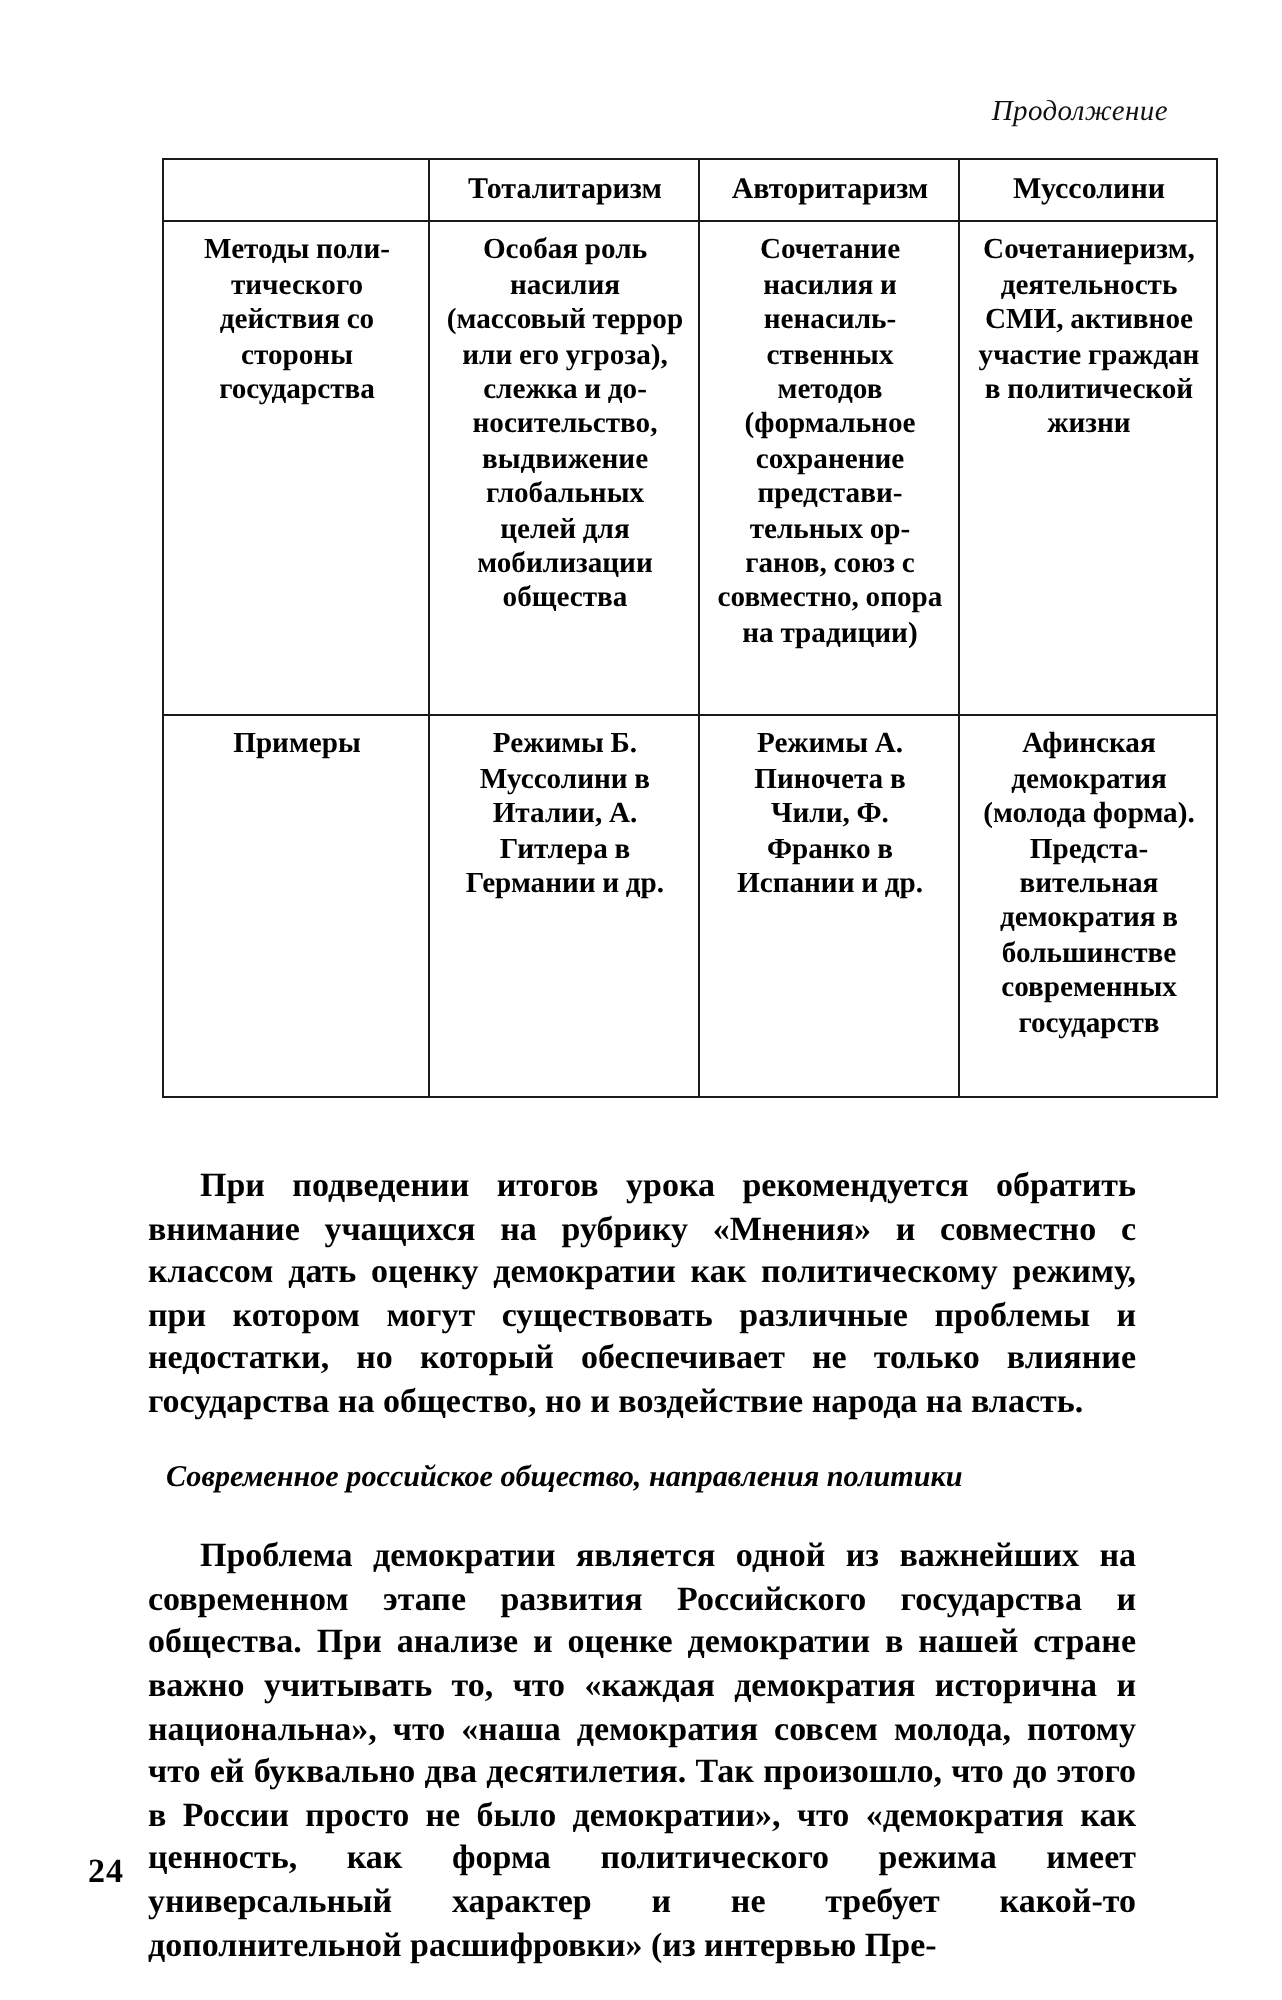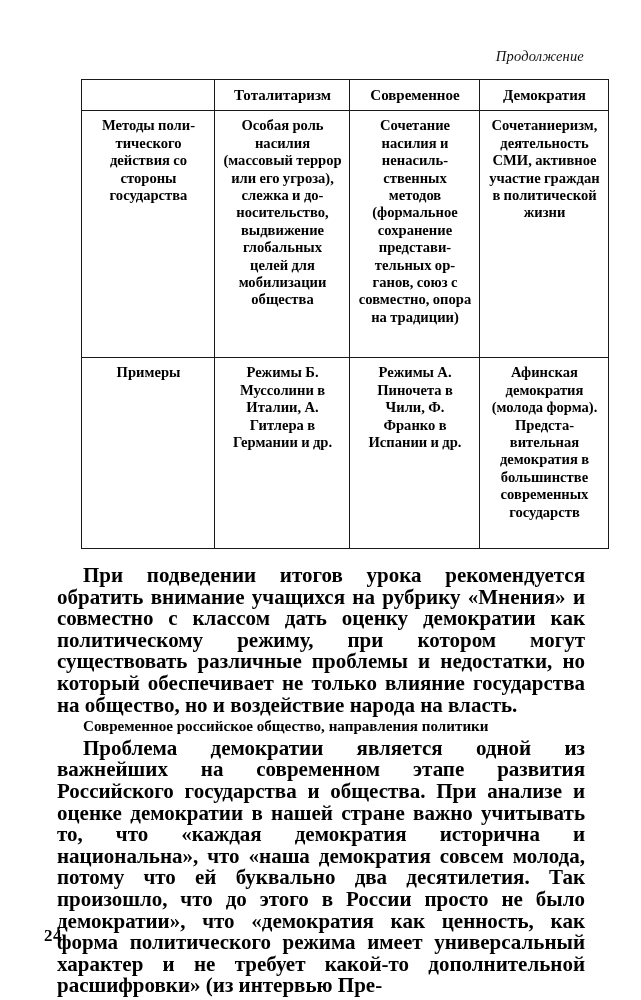--- a/index.html
+++ b/index.html
@@ -77,36 +77,37 @@
   tr.r2 td { height: 176px; font-family: Liberation Serif, serif; }
 
   
   .body-col {
     position: absolute;
     left: 57px;
     top: 565px;
     width: 528px;
   }
   p.para {
-    margin: 0;
-    font-size: 21px;
+    margin: 17px;
+    font-size: 17px;
     line-height: 21.6px;
     font-weight: bold;
     text-align: justify;
     text-align-last: left;
     word-spacing: 0px;
     letter-spacing: 0px;
     hyphens: manual;
   }
   p.para.indent { text-indent: 26px; }
   h3.subhead {
     margin: 0;
     font-size: 15.1px;
     line-height: 21.6px;
     font-weight: bold;
+    font-style: italic;
     text-align: justify;
     text-align-last: left;
     text-indent: 26px;
   }
 
   
   .folio {
     position: absolute;
     left: 44px;
     top: 926px;
@@ -127,22 +128,22 @@
       <colgroup>
         <col class="c1">
           <col class="c2">
           <col class="c3">
           <col class="c4">
       </colgroup>
       <thead>
         <tr>
           <th class="hd blank"></th>
           <th class="hd">Тоталитаризм</th>
-          <th class="hd">Современное</th>
-          <th class="hd">Демократия</th>
+          <th class="hd">Авторитаризм</th>
+          <th class="hd">Муссолини</th>
         </tr>
       </thead>
       <tbody>
         <tr class="r1">
           <td class="cell">Методы поли­тического действия со стороны государства</td>
           <td class="cell">Особая роль насилия (массовый террор или его угроза), слежка и до­носительство, выдвижение глобальных целей для мобилизации общества</td>
           <td class="cell">Сочетание насилия и ненасиль­ственных методов (формальное сохранение представи­тельных ор­ганов, союз с совместно, опора на тра­диции)</td>
           <td class="cell">Сочетание­ризм, дея­тельность СМИ, актив­ное участие граждан в политической жизни</td>
         </tr>
         <tr class="r2">

